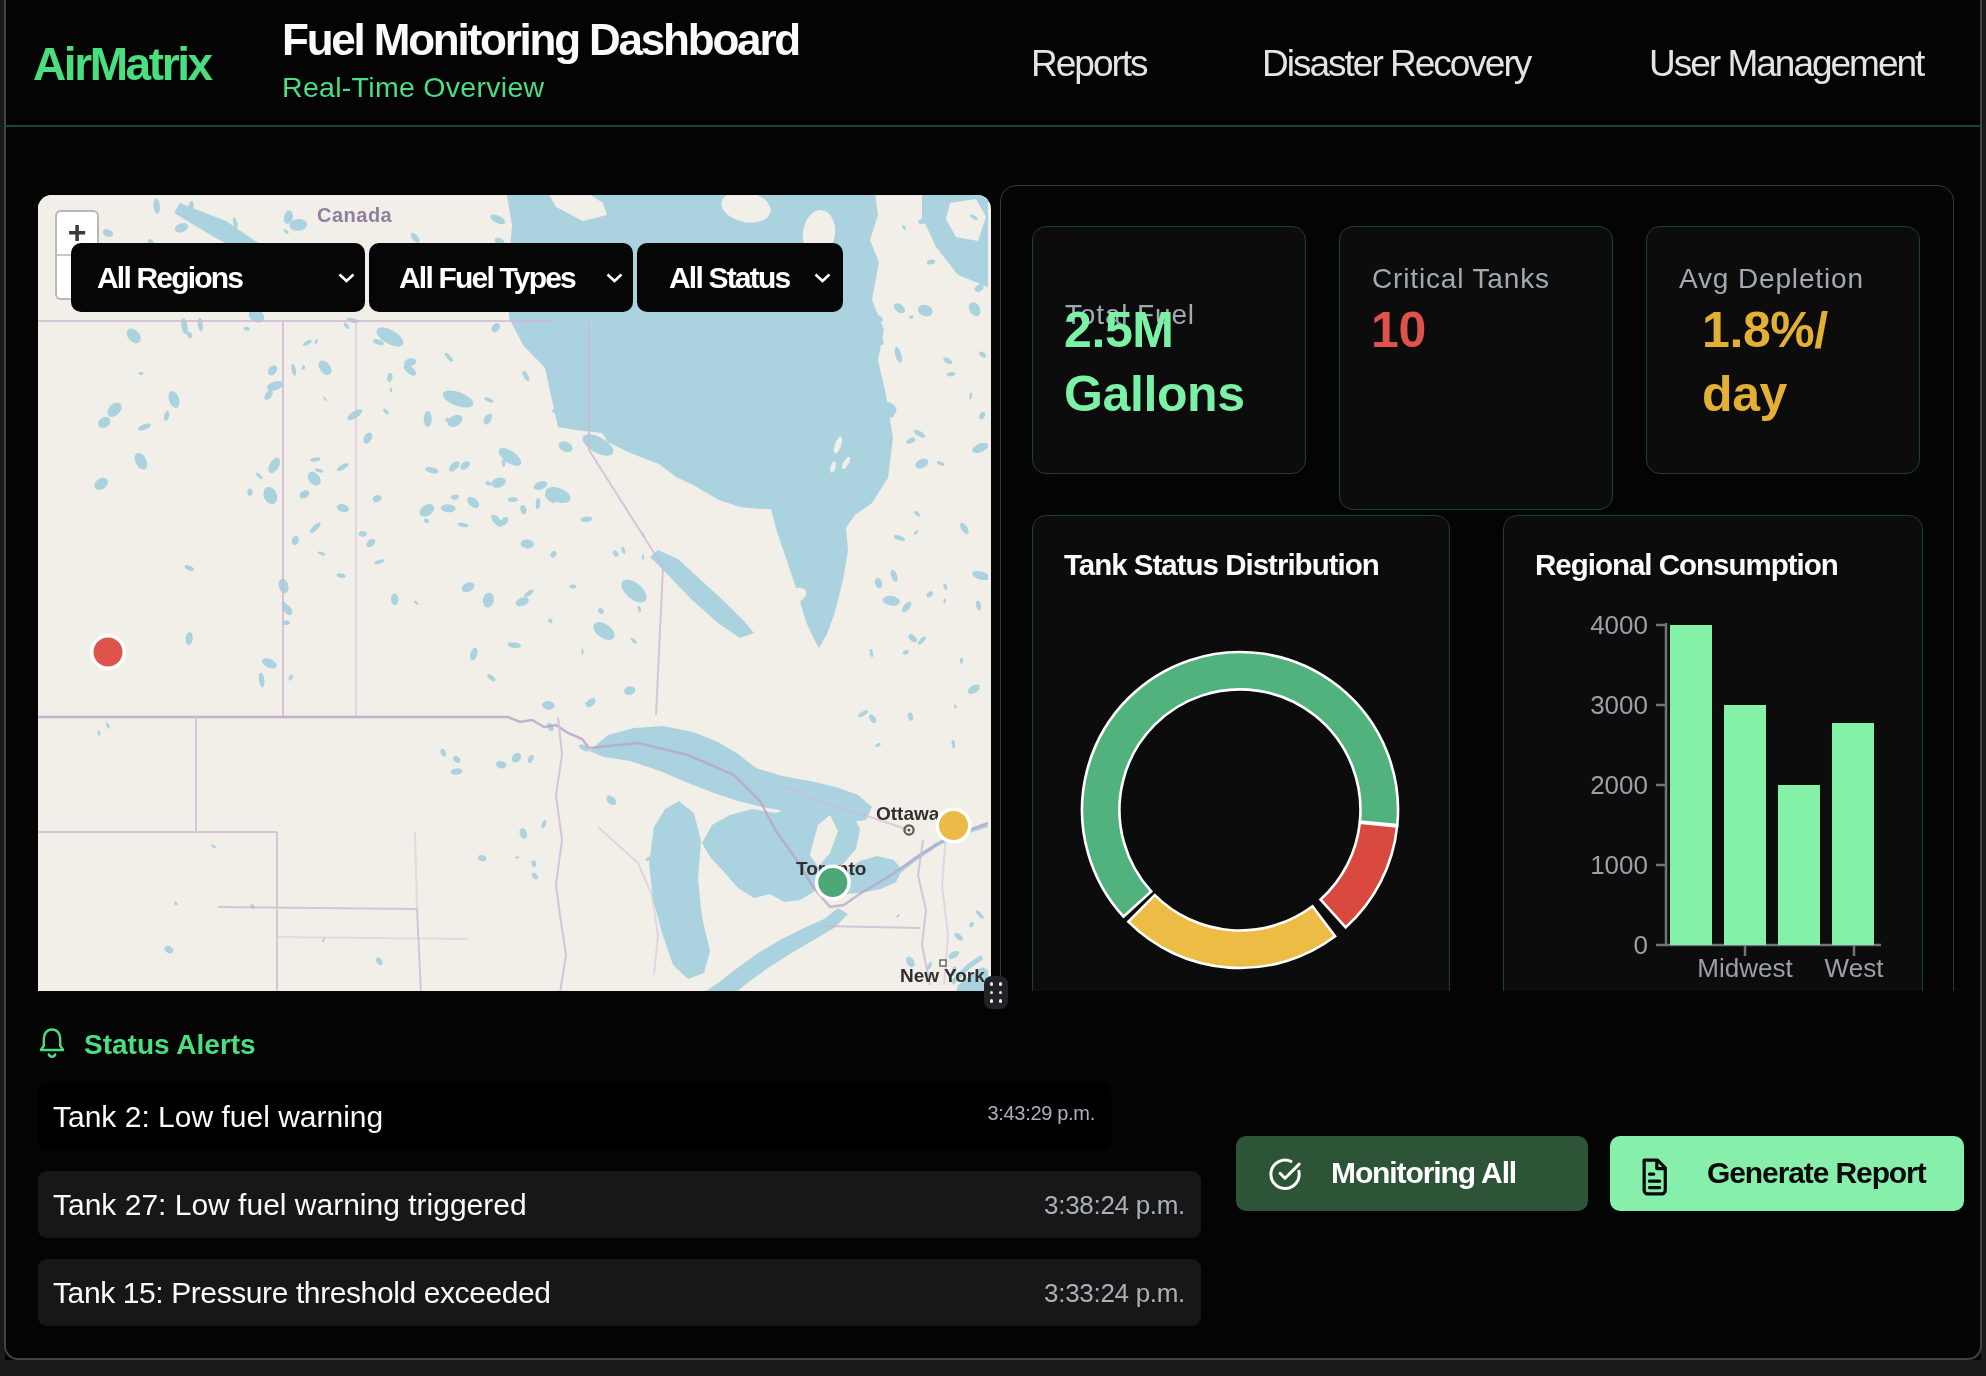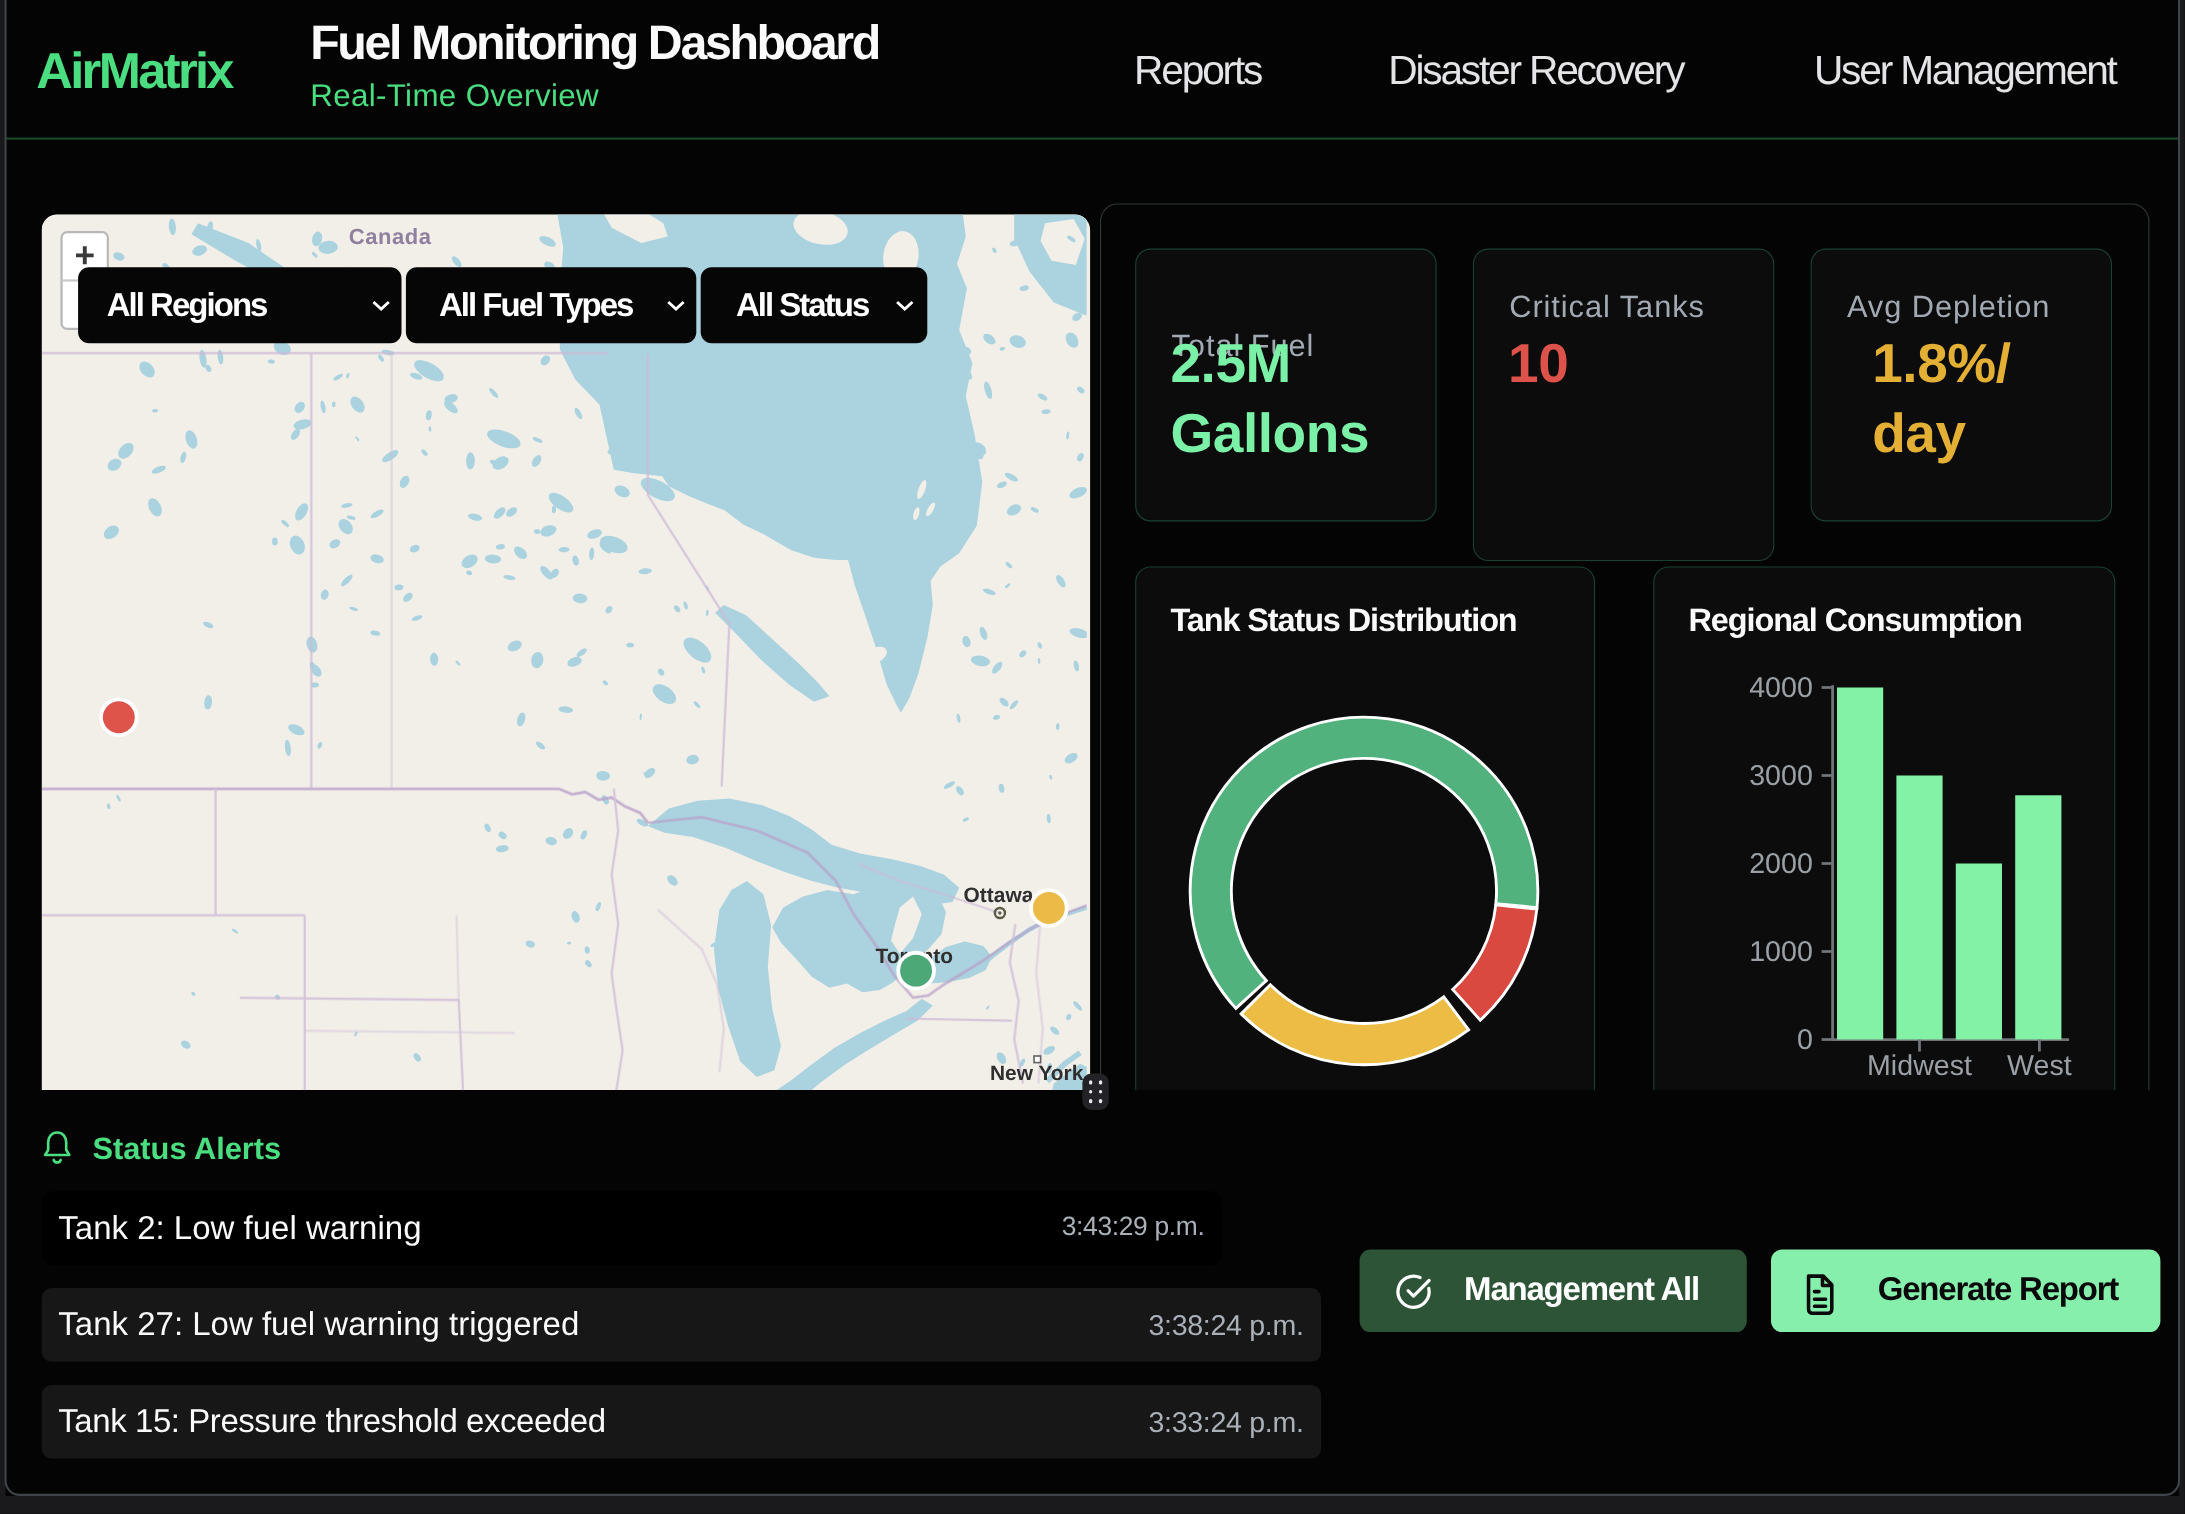--- a/index.html
+++ b/index.html
@@ -392,33 +392,33 @@
     <div style="position:absolute;left:14.5px;top:23.0px;width:3.6px;height:3.6px;border-radius:50%;background:#e8e9ea;"></div>
   </div>
 <svg width="30" height="34" viewBox="0 0 30 34" style="position:absolute;left:37px;top:1027px;">
     <path d="M15 2.5 C10 2.5 6.8 6.5 6.8 11.5 L6.8 18.5 L4 23 L26 23 L23.2 18.5 L23.2 11.5 C23.2 6.5 20 2.5 15 2.5 Z" fill="none" stroke="#4ade80" stroke-width="2.4" stroke-linejoin="round"></path>
     <path d="M11.8 27.5 a3.4 3.4 0 0 0 6.4 0" fill="none" stroke="#4ade80" stroke-width="2.4" stroke-linecap="round"></path>
   </svg>
 <div class="abs" style="left:84px;top:1029px;font-size:28px;font-weight:bold;color:#4ade80;">Status Alerts</div>
 
 <div class="abs" style="left:38px;top:1083px;width:1073px;height:67px;background:#000000;border-radius:9px;">
   <div class="abs" style="left:15px;top:17px;font-size:30px;color:#fafafa;">Tank 2: Low fuel warning</div>
-  <div class="abs" style="right:16px;top:19px;font-size:24px;letter-spacing:-0.3px;color:#aab0b8;">3:43:29 p.m.</div>
+  <div class="abs" style="right:16px;top:19px;font-size:20px;letter-spacing:-0.3px;color:#aab0b8;">3:43:29 p.m.</div>
 </div>
 <div class="abs" style="left:38px;top:1171px;width:1163px;height:67px;background:#171717;border-radius:9px;">
   <div class="abs" style="left:15px;top:17px;font-size:30px;color:#fafafa;">Tank 27: Low fuel warning triggered</div>
   <div class="abs" style="right:16px;top:19px;font-size:26px;letter-spacing:-0.3px;color:#aab0b8;">3:38:24 p.m.</div>
 </div>
 <div class="abs" style="left:38px;top:1259px;width:1163px;height:67px;background:#171717;border-radius:9px;">
   <div class="abs" style="left:15px;top:17px;font-size:30px;letter-spacing:-0.4px;color:#fafafa;">Tank 15: Pressure threshold exceeded</div>
   <div class="abs" style="right:16px;top:19px;font-size:26px;letter-spacing:-0.3px;color:#aab0b8;">3:33:24 p.m.</div>
 </div>
 
 <div class="abs" style="left:1236px;top:1136px;width:352px;height:75px;background:#2d5436;border-radius:10px;">
-  <div class="abs" style="left:95px;top:20px;font-size:30px;font-weight:bold;letter-spacing:-1.1px;color:#fff;">Management All</div>
+  <div class="abs" style="left:95px;top:20px;font-size:30px;font-weight:bold;letter-spacing:-1.1px;color:#fff;">Monitoring All</div>
 </div>
 <svg width="34" height="34" viewBox="0 0 24 24" style="position:absolute;left:1268px;top:1157px;">
     <path d="M21.8 10.1 A10 10 0 1 1 16.2 3.1" fill="none" stroke="#fff" stroke-width="2.1" stroke-linecap="round"></path>
     <path d="M8.5 11.5 L12 15 L22 5" fill="none" stroke="#fff" stroke-width="2.1" stroke-linecap="round" stroke-linejoin="round"></path>
   </svg>
 <div class="abs" style="left:1610px;top:1136px;width:354px;height:75px;background:#86efac;border-radius:10px;">
   <div class="abs" style="left:97px;top:20px;font-size:30px;font-weight:bold;letter-spacing:-1.1px;color:#09090b;">Generate Report</div>
 </div>
 <svg width="34" height="38" viewBox="0 0 24 27" style="position:absolute;left:1637px;top:1158px;">
     <path d="M5 1.5 L14.5 1.5 L20 7 L20 23 A2.5 2.5 0 0 1 17.5 25.5 L7.5 25.5 A2.5 2.5 0 0 1 5 23 Z" fill="none" stroke="#09090b" stroke-width="2.3" stroke-linejoin="round"></path>

